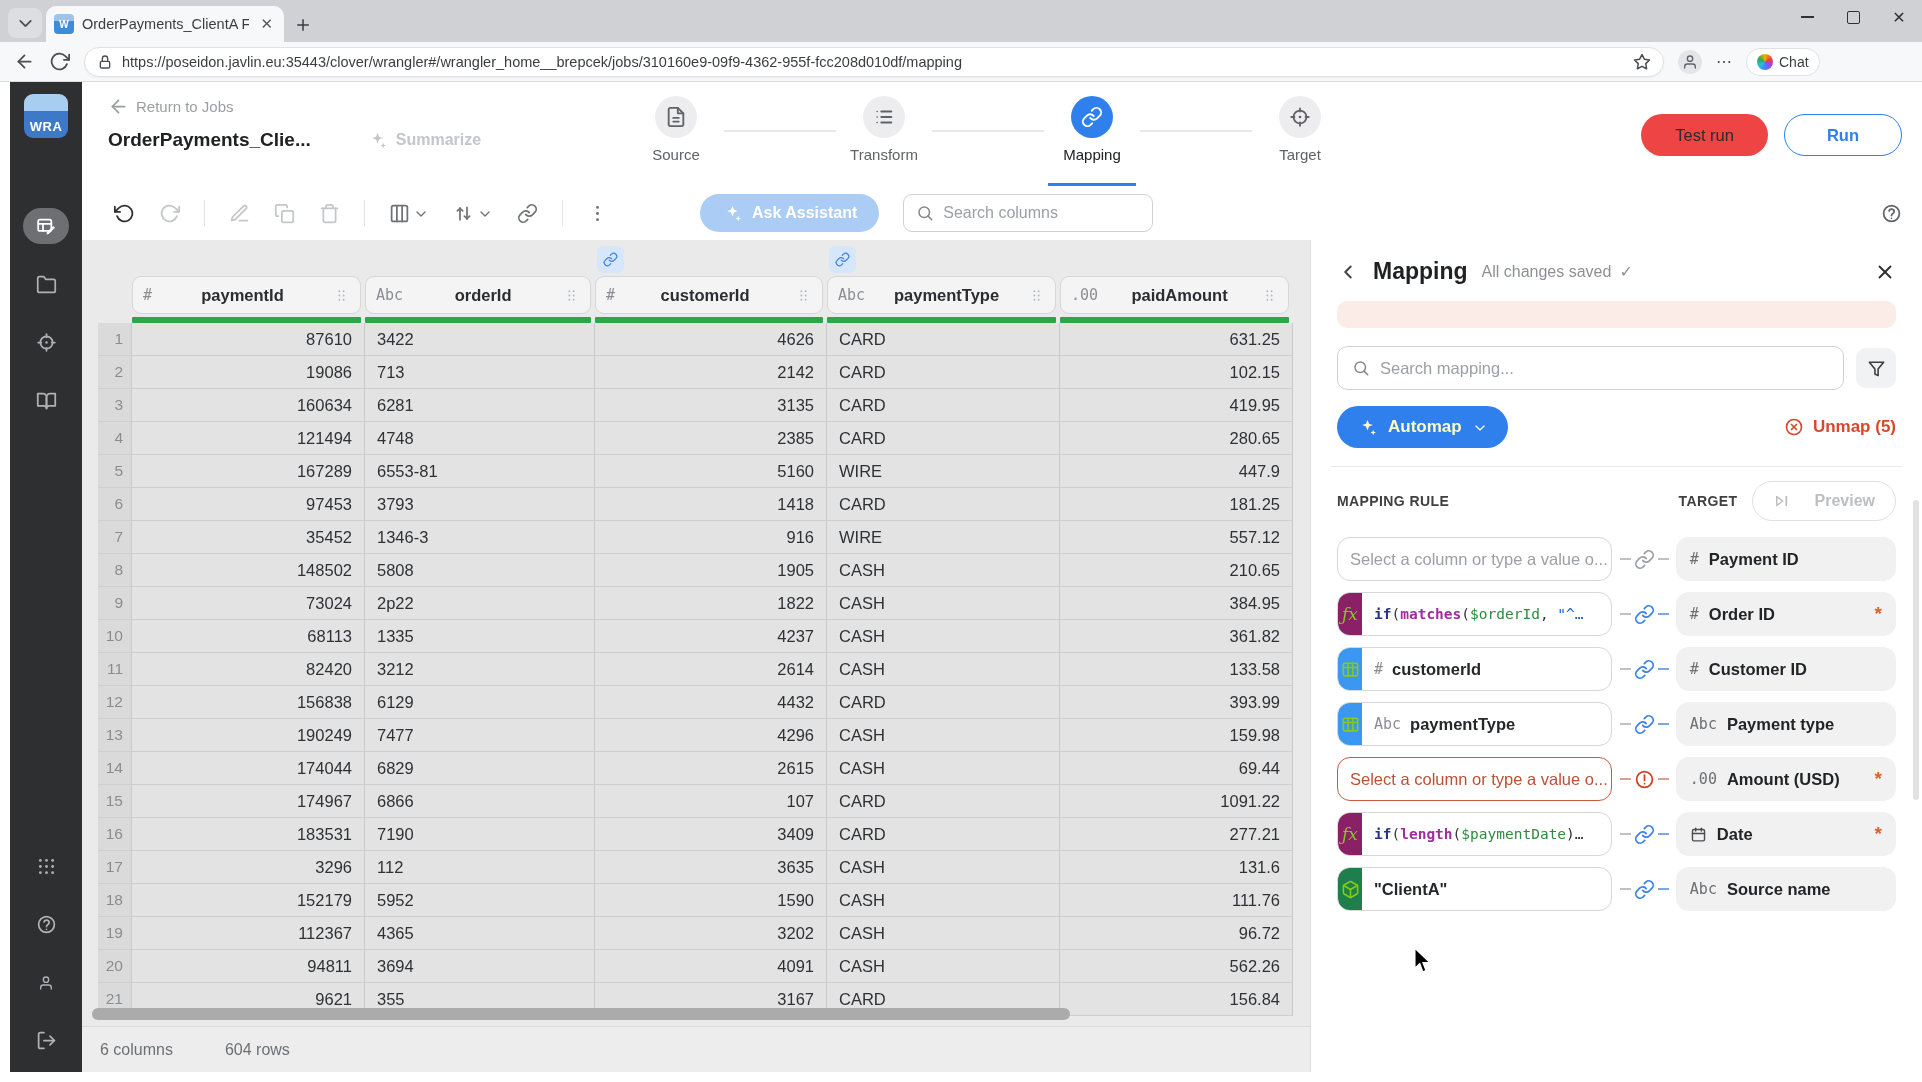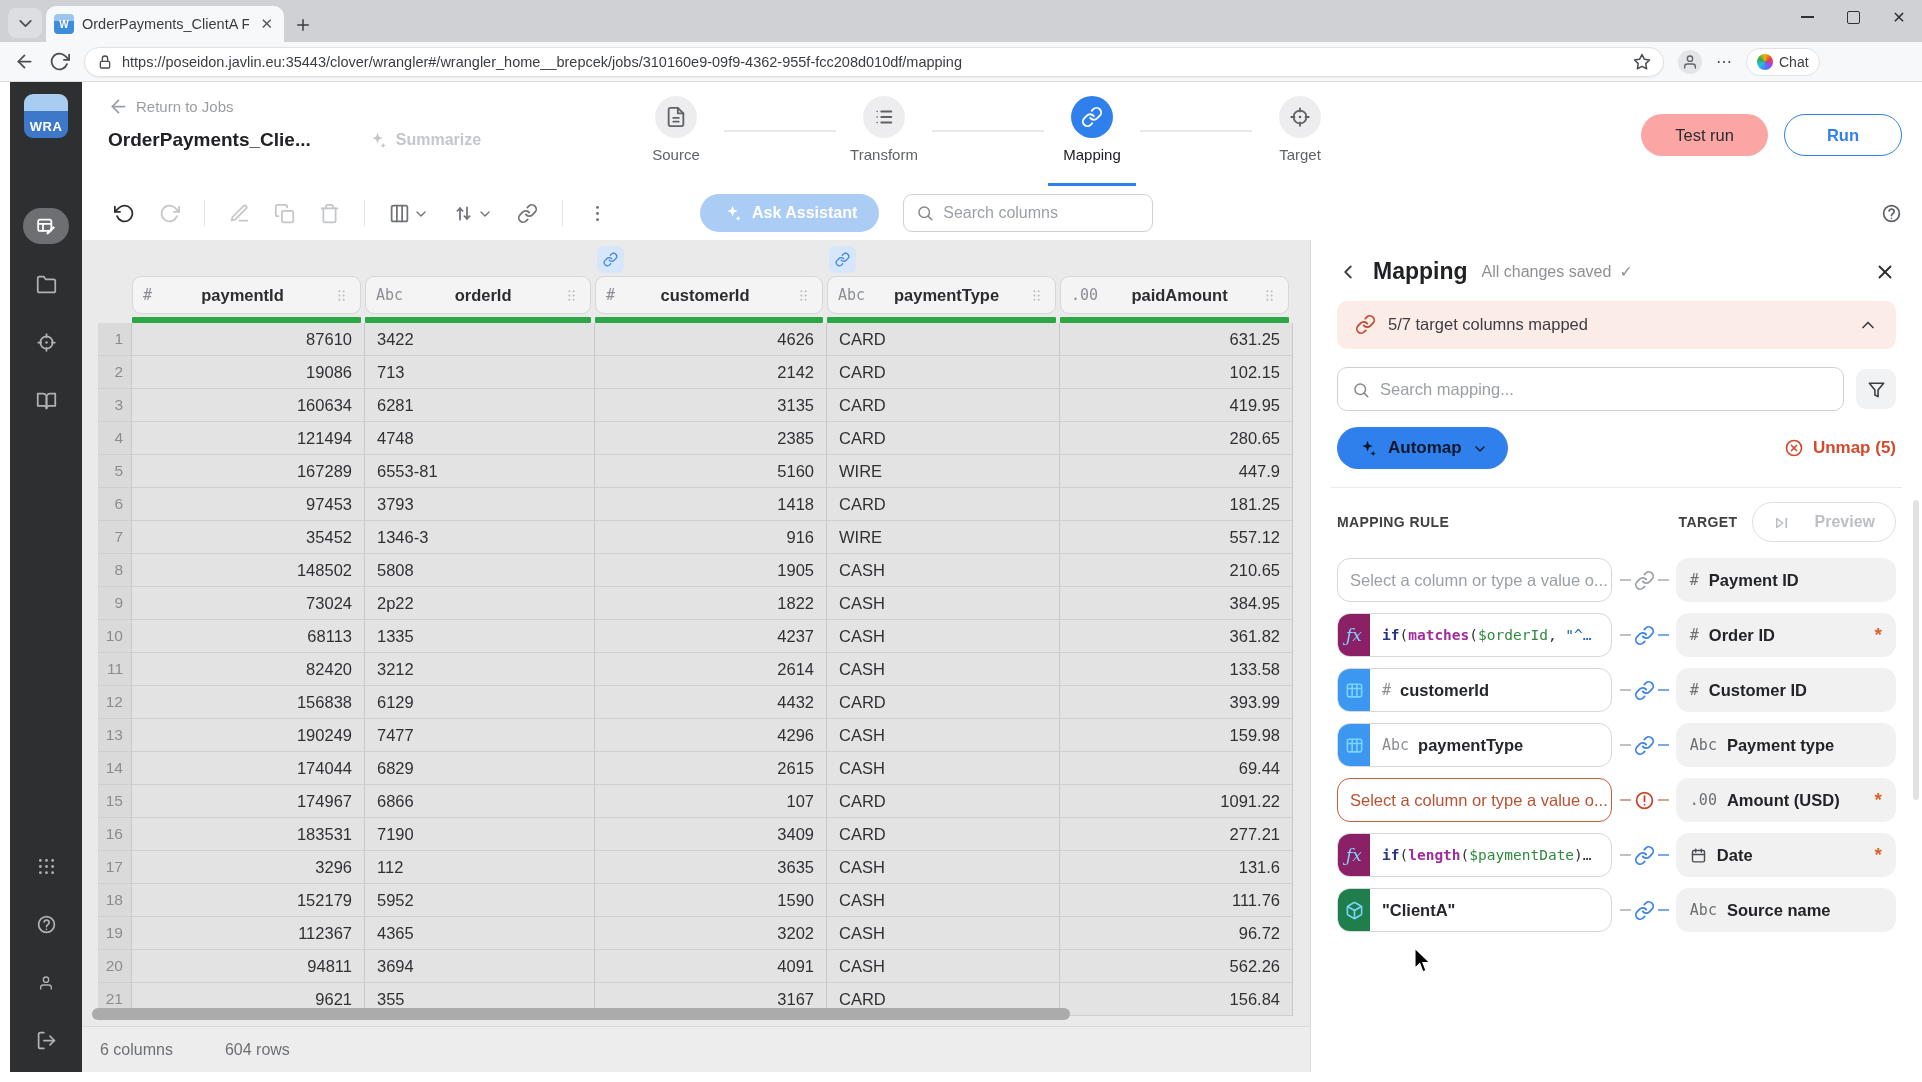--- a/index.html
+++ b/index.html
@@ -49,21 +49,21 @@
   .summarize { display:flex; align-items:center; gap:8px; color:#c3c6ca; font-size:16px; font-weight:bold; }
   .steps { display:flex; align-items:flex-start; padding-top:14px; }
   .step { display:flex; flex-direction:column; align-items:center; width:96px; height:90px; position:relative; }
   .step-circle { width:42px; height:42px; border-radius:50%; background:#ededef; color:#5f6368; display:flex; align-items:center; justify-content:center; }
   .step-label { margin-top:8px; font-size:15px; color:#5f6368; }
   .step.active .step-circle { background:#2f80ed; color:#fff; }
   .step.active .step-label { color:#202124; }
   .step.active::after { content:""; position:absolute; bottom:0; left:4px; right:4px; height:3px; background:#2f80ed; }
   .step-line { width:112px; height:2px; background:#e8e9ea; margin-top:34px; }
   .hdr-right { margin-left:auto; display:flex; align-items:center; gap:16px; padding-top:2px; }
-  .btn-testrun { height:42px; padding:0 34px; border-radius:21px; background:#fca5a5; color:#2a2c2f; font-size:16.5px; border:none; }
+  .btn-testrun { height:42px; padding:0 34px; border-radius:21px; background:#ef4444; color:#2a2c2f; font-size:16.5px; border:none; }
   .btn-run { height:42px; padding:0 42px; border-radius:21px; background:#fff; color:#2f80ed; font-size:16.5px; font-weight:bold; border:1.5px solid #2f80ed; }
 
   
   .toolbar { height:54px; display:flex; align-items:center; padding:0 20px 0 32px; gap:24px; background:#fff; }
   .tb-ic { color:#6f7377; }
   .tb-ic.strong { color:#2f2f2f; }
   .tb-ic.disabled { color:#c3c6ca; }
   .tb-div { width:1px; height:26px; background:#e3e4e6; }
   .tb-drop { display:flex; align-items:center; gap:3px; color:#6f7377; }
   .ask-btn { height:38px; border-radius:19px; background:#abccf4; color:#fff; font-weight:bold; font-size:16px; display:flex; align-items:center; gap:9px; padding:16px 22px; border:none; margin-left:68px; }
@@ -106,32 +106,32 @@
   .warn-l1 .wlink { color:#c34a2e; }
   .warn-chev { margin-left:auto; color:#3c3e41; }
   .warn-l2 { display:flex; align-items:center; gap:10px; margin:10px 0 0 34px; font-size:16px; color:#5d4037; }
   .warn-l2 .wic { color:#c34a2e; }
   .map-search-row { display:flex; align-items:center; gap:12px; margin-top:18px; }
   .map-search { flex:1; height:44px; border:1px solid #cfd1d4; border-radius:10px; display:flex; align-items:center; gap:10px; padding:0 14px; color:#85888c; }
   .map-search input { border:none; outline:none; flex:1; font-size:16.5px; font-family:"Liberation Sans",sans-serif; color:#3a3d42; background:transparent; }
   .map-search input::placeholder { color:#9aa0a6; }
   .filter-btn { width:40px; height:40px; border-radius:10px; background:#f1f2f3; color:#3c3e41; display:flex; align-items:center; justify-content:center; border:none; }
   .map-actions { display:flex; align-items:center; margin-top:16px; }
-  .automap-btn { height:42px; border-radius:21px; background:#2f80ed; color:#0f172a; font-weight:bold; font-size:17px; display:flex; align-items:center; gap:10px; padding:0 20px; border:none; }
+  .automap-btn { height:42px; border-radius:21px; background:#2f80ed; color:#fef9c3; font-weight:bold; font-size:17px; display:flex; align-items:center; gap:10px; padding:0 20px; border:none; }
   .unmap-btn { margin-left:auto; display:flex; align-items:center; gap:9px; color:#d5492c; font-weight:bold; font-size:17px; background:none; border:none; }
   .panel-div { height:1px; background:#ebebeb; margin:18px -6px 0; }
   .rule-hdr-row { display:flex; align-items:center; margin-top:14px; }
   .sec-label { font-size:14px; font-weight:bold; color:#404040; letter-spacing:.4px; }
   .rule-hdr-row .tgt { margin-left:auto; margin-right:14px; }
   .preview-btn { height:40px; border-radius:20px; border:1.5px solid #dfe0e2; background:#fff; color:#bcbfc3; font-size:16px; font-weight:bold; display:flex; align-items:center; gap:24px; padding:0 20px; }
   .rules { margin-top:16px; display:flex; flex-direction:column; gap:11px; }
   .map-row { display:flex; align-items:center; height:44px; }
   .src-pill { width:278px; height:44px; border:1px solid #d6d7d9; border-radius:13px; background:#fff; display:flex; align-items:center; overflow:hidden; }
   .src-pill.err { border:1.5px solid #c65b41; }
-  .src-badge { width:32px; height:44px; flex:none; display:flex; align-items:center; justify-content:center; color:#7dd3fc; border-radius:12px 0 0 12px; }
+  .src-badge { width:24px; height:44px; flex:none; display:flex; align-items:center; justify-content:center; color:#84cc16; border-radius:12px 0 0 12px; }
   .badge-formula { background:#8a2066; font-style:italic; font-size:17px; font-family:"DejaVu Serif",serif; }
   .badge-column { background:#3b97ef; }
   .badge-constant { background:#1e7e4c; }
   .src-text { padding:0 12px; font-size:16.5px; white-space:nowrap; overflow:hidden; }
   .src-text.ph { color:#9aa0a6; }
   .src-pill.err .src-text.ph { color:#bb5033; }
   .src-text.bold { font-weight:bold; color:#25272a; }
   .type-mini { color:#8b8f93; font-size:15px; font-family:"DejaVu Sans Mono",monospace; margin-left:12px; }
   .type-mini + .src-text { padding-left:9px; }
   .formula { font-family:"DejaVu Sans Mono",monospace; font-size:14.5px; color:#333; }
@@ -731,30 +731,20 @@
               <span>All changes saved</span>
               <span>✓</span>
             </span>
           <span class="panel-close"><svg class="ic" width="22" height="22" viewBox="0 0 24 24" fill="none" stroke="currentColor" stroke-width="2" stroke-linecap="round" stroke-linejoin="round">
                 <line x1="18" y1="6" x2="6" y2="18"></line>
                 <line x1="6" y1="6" x2="18" y2="18"></line>
               </svg></span>
         </div>
 
         <div class="warnbox">
-          <div class="warn-l1">
-            <span class="wlink"><svg class="ic" width="21" height="21" viewBox="0 0 24 24" fill="none" stroke="currentColor" stroke-width="2" stroke-linecap="round" stroke-linejoin="round">
-                  <path d="M10 13a5 5 0 0 0 7.54.54l3-3a5 5 0 0 0-7.07-7.07l-1.72 1.71"></path>
-                  <path d="M14 11a5 5 0 0 0-7.54-.54l-3 3a5 5 0 0 0 7.07 7.07l1.71-1.71"></path>
-                </svg></span>
-            <span>5/7 target columns mapped</span>
-            <span class="warn-chev"><svg class="ic" width="20" height="20" viewBox="0 0 24 24" fill="none" stroke="currentColor" stroke-width="2" stroke-linecap="round" stroke-linejoin="round">
-                  <polyline points="6 15 12 9 18 15"></polyline>
-                </svg></span>
-          </div>
         </div>
 
         <div class="map-search-row">
           <div class="map-search">
             <span><svg class="ic" width="18" height="18" viewBox="0 0 24 24" fill="none" stroke="currentColor" stroke-width="2" stroke-linecap="round" stroke-linejoin="round">
                   <circle cx="11" cy="11" r="7"></circle>
                   <line x1="21" y1="21" x2="16.2" y2="16.2"></line>
                 </svg></span>
             <input placeholder="Search mapping..." style="">
           </div>

